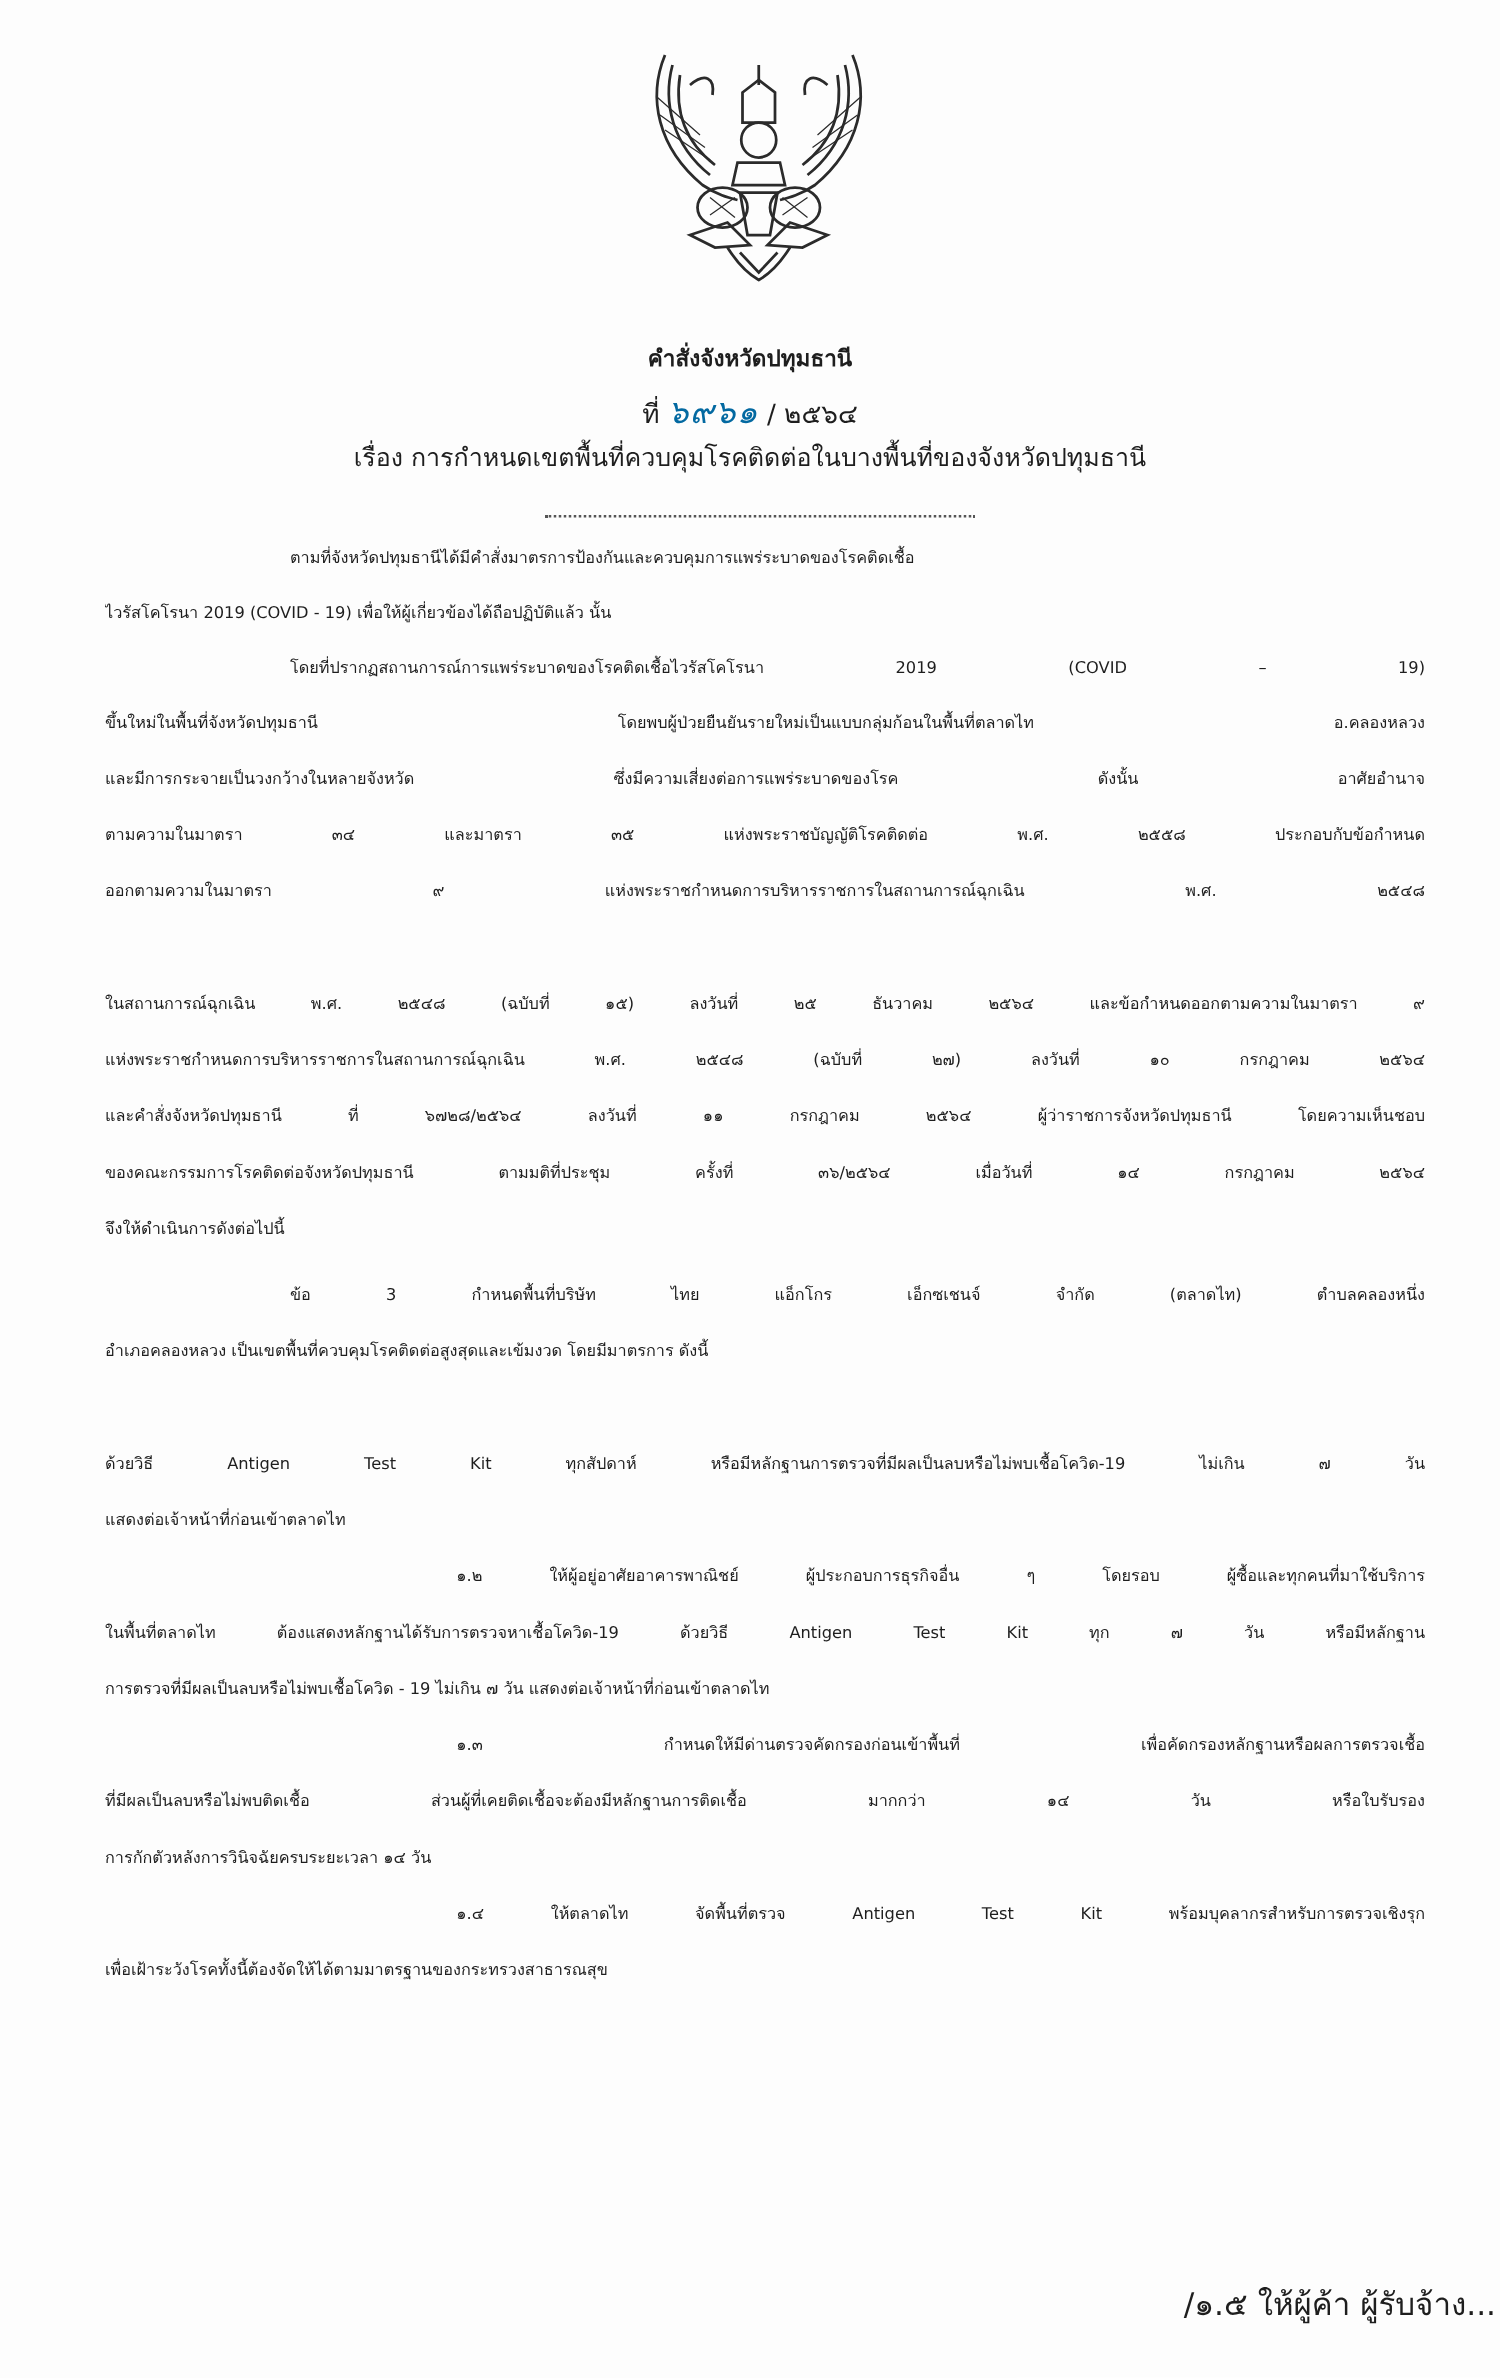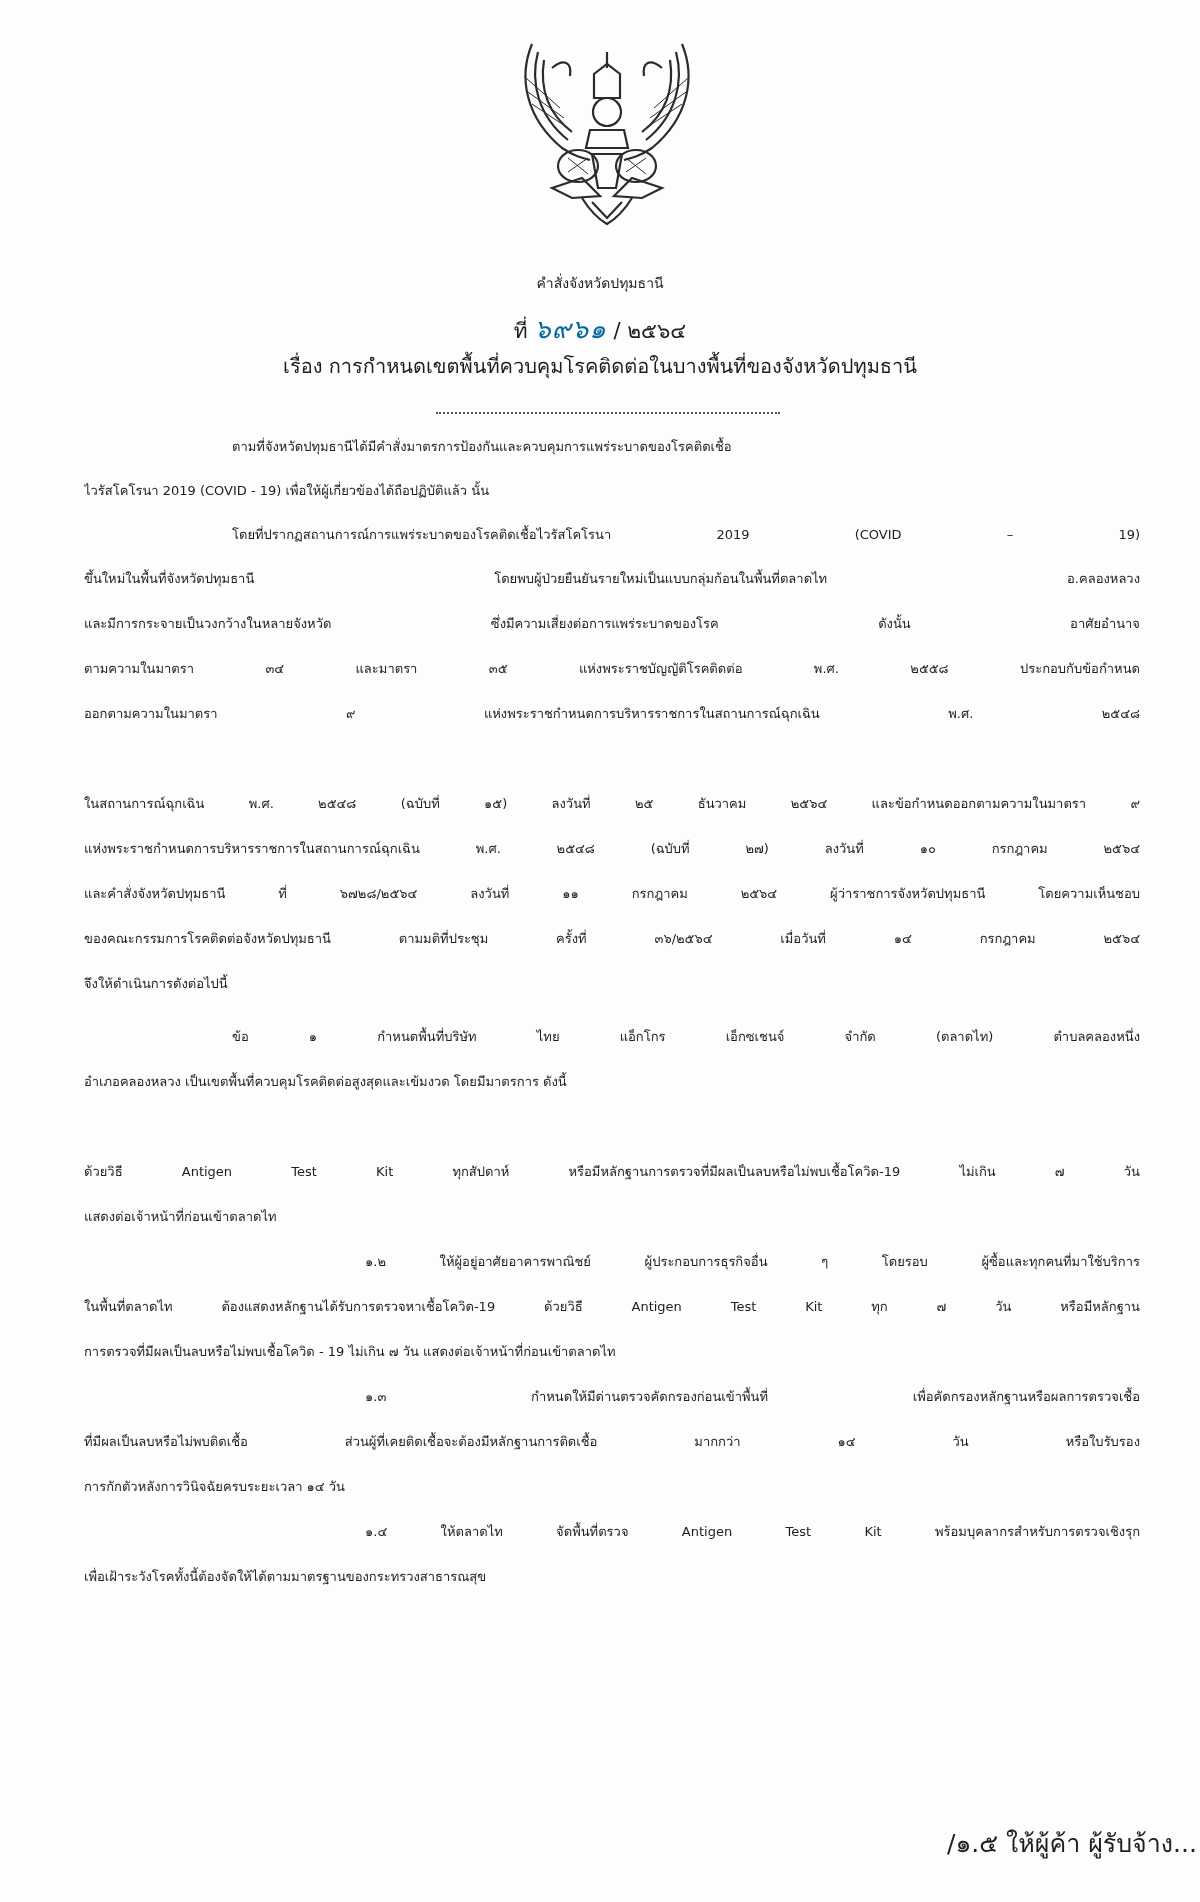--- a/index.html
+++ b/index.html
@@ -1,21 +1,21 @@
 <!DOCTYPE html>
 <html><head>
 <meta charset="utf-8">
 <style>
   html,body{margin:0;padding:0;background:#ffffff;}
   body{width:1200px;height:1902px;position:relative;overflow:hidden;
        font-family:"DejaVu Sans","Liberation Sans",sans-serif;color:#1e1e1e;}
   .page{position:absolute;left:0;top:0;width:1200px;height:1902px;background:#fdfdfd;}
   .emblem{position:absolute;left:512px;top:38px;width:190px;height:190px;}
   .center{position:absolute;left:0;width:1200px;text-align:center;white-space:nowrap;}
-  .title{top:272px;font-size:14px;}
+  .title{top:272px;font-size:18px;font-weight:bold;}
   .number{top:308px;font-size:21px;}
   .number .handwritten{color:#0369a1;font-family:"DejaVu Serif",serif;font-style:italic;font-size:26px;letter-spacing:1px;}
   .subject{top:350px;font-size:20px;}
   .dots{position:absolute;left:436px;top:412px;width:344px;height:0;border-top:2px dotted #555;}
   .line{position:absolute;left:84px;width:1056px;font-size:13px;white-space:nowrap;
         text-align:justify;text-align-last:justify;line-height:26px;height:26px;overflow:hidden;}
   .line.indent1{left:232px;width:908px;}
   .line.indent2{left:365px;width:775px;}
   .line.last{text-align-last:left;}
   .footer{position:absolute;left:947px;top:1823px;font-size:25px;white-space:nowrap;}
@@ -71,21 +71,21 @@
   <div class="line" style="top:566px">ขึ้นใหม่ในพื้นที่จังหวัดปทุมธานี โดยพบผู้ป่วยยืนยันรายใหม่เป็นแบบกลุ่มก้อนในพื้นที่ตลาดไท อ.คลองหลวง</div>
   <div class="line" style="top:611px">และมีการกระจายเป็นวงกว้างในหลายจังหวัด ซึ่งมีความเสี่ยงต่อการแพร่ระบาดของโรค ดังนั้น อาศัยอำนาจ</div>
   <div class="line" style="top:656px">ตามความในมาตรา ๓๔ และมาตรา ๓๕ แห่งพระราชบัญญัติโรคติดต่อ พ.ศ. ๒๕๕๘ ประกอบกับข้อกำหนด</div>
   <div class="line" style="top:701px">ออกตามความในมาตรา ๙ แห่งพระราชกำหนดการบริหารราชการในสถานการณ์ฉุกเฉิน พ.ศ. ๒๕๔๘</div>
   <div class="line" style="top:791px">ในสถานการณ์ฉุกเฉิน พ.ศ. ๒๕๔๘ (ฉบับที่ ๑๕) ลงวันที่ ๒๕ ธันวาคม ๒๕๖๔ และข้อกำหนดออกตามความในมาตรา ๙</div>
   <div class="line" style="top:836px">แห่งพระราชกำหนดการบริหารราชการในสถานการณ์ฉุกเฉิน พ.ศ. ๒๕๔๘ (ฉบับที่ ๒๗) ลงวันที่ ๑๐ กรกฎาคม ๒๕๖๔</div>
   <div class="line" style="top:881px">และคำสั่งจังหวัดปทุมธานี ที่ ๖๗๒๘/๒๕๖๔ ลงวันที่ ๑๑ กรกฎาคม ๒๕๖๔ ผู้ว่าราชการจังหวัดปทุมธานี โดยความเห็นชอบ</div>
   <div class="line" style="top:926px">ของคณะกรรมการโรคติดต่อจังหวัดปทุมธานี ตามมติที่ประชุม ครั้งที่ ๓๖/๒๕๖๔ เมื่อวันที่ ๑๔ กรกฎาคม ๒๕๖๔</div>
   <div class="line last" style="top:971px">จึงให้ดำเนินการดังต่อไปนี้</div>
 
-  <div class="line indent1" style="top:1024px">ข้อ ๑ กำหนดพื้นที่บริษัท ไทย แอ็กโกร เอ็กซเชนจ์ จำกัด (ตลาดไท) ตำบลคลองหนึ่ง</div>
+  <div class="line indent1" style="top:1024px">ข้อ 3 กำหนดพื้นที่บริษัท ไทย แอ็กโกร เอ็กซเชนจ์ จำกัด (ตลาดไท) ตำบลคลองหนึ่ง</div>
   <div class="line last" style="top:1069px">อำเภอคลองหลวง เป็นเขตพื้นที่ควบคุมโรคติดต่อสูงสุดและเข้มงวด โดยมีมาตรการ ดังนี้</div>
 
   <div class="line" style="top:1159px">ด้วยวิธี Antigen  Test  Kit   ทุกสัปดาห์ หรือมีหลักฐานการตรวจที่มีผลเป็นลบหรือไม่พบเชื้อโควิด-19 ไม่เกิน ๗ วัน</div>
   <div class="line last" style="top:1204px">แสดงต่อเจ้าหน้าที่ก่อนเข้าตลาดไท</div>
 
   <div class="line indent2" style="top:1249px">๑.๒ ให้ผู้อยู่อาศัยอาคารพาณิชย์ ผู้ประกอบการธุรกิจอื่น ๆ โดยรอบ ผู้ซื้อและทุกคนที่มาใช้บริการ</div>
   <div class="line" style="top:1294px">ในพื้นที่ตลาดไท ต้องแสดงหลักฐานได้รับการตรวจหาเชื้อโควิด-19 ด้วยวิธี Antigen Test Kit ทุก ๗ วัน หรือมีหลักฐาน</div>
   <div class="line last" style="top:1339px">การตรวจที่มีผลเป็นลบหรือไม่พบเชื้อโควิด - 19 ไม่เกิน ๗ วัน แสดงต่อเจ้าหน้าที่ก่อนเข้าตลาดไท</div>
 
   <div class="line indent2" style="top:1384px">๑.๓ กำหนดให้มีด่านตรวจคัดกรองก่อนเข้าพื้นที่  เพื่อคัดกรองหลักฐานหรือผลการตรวจเชื้อ</div>

